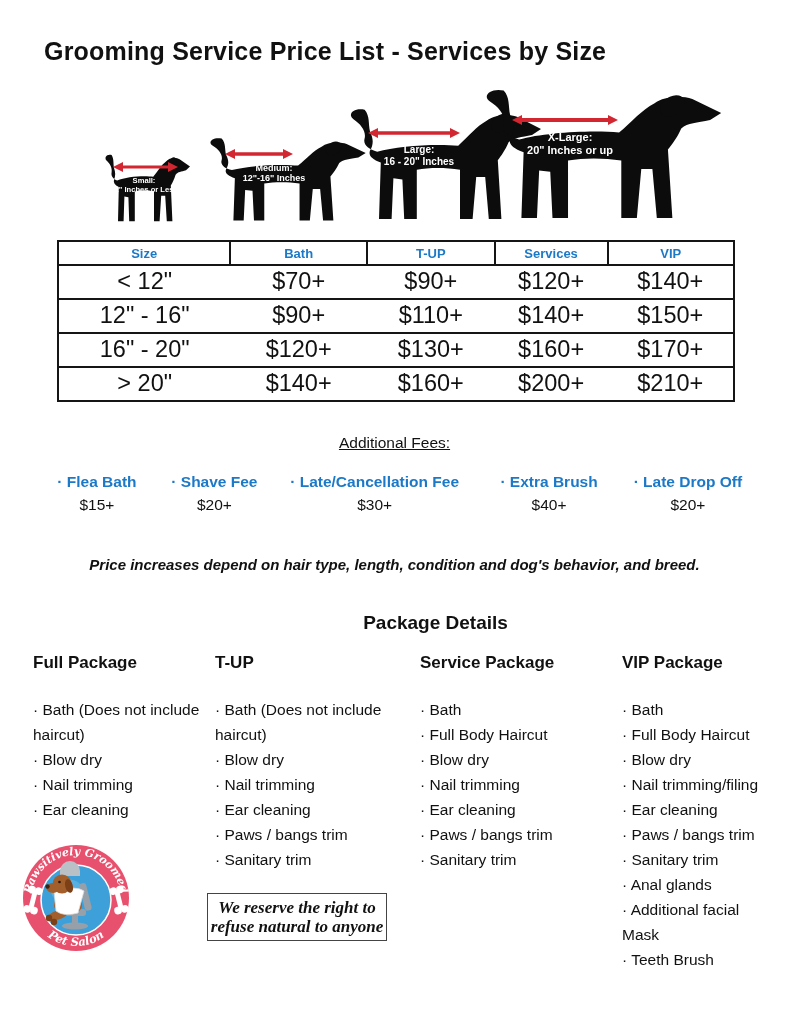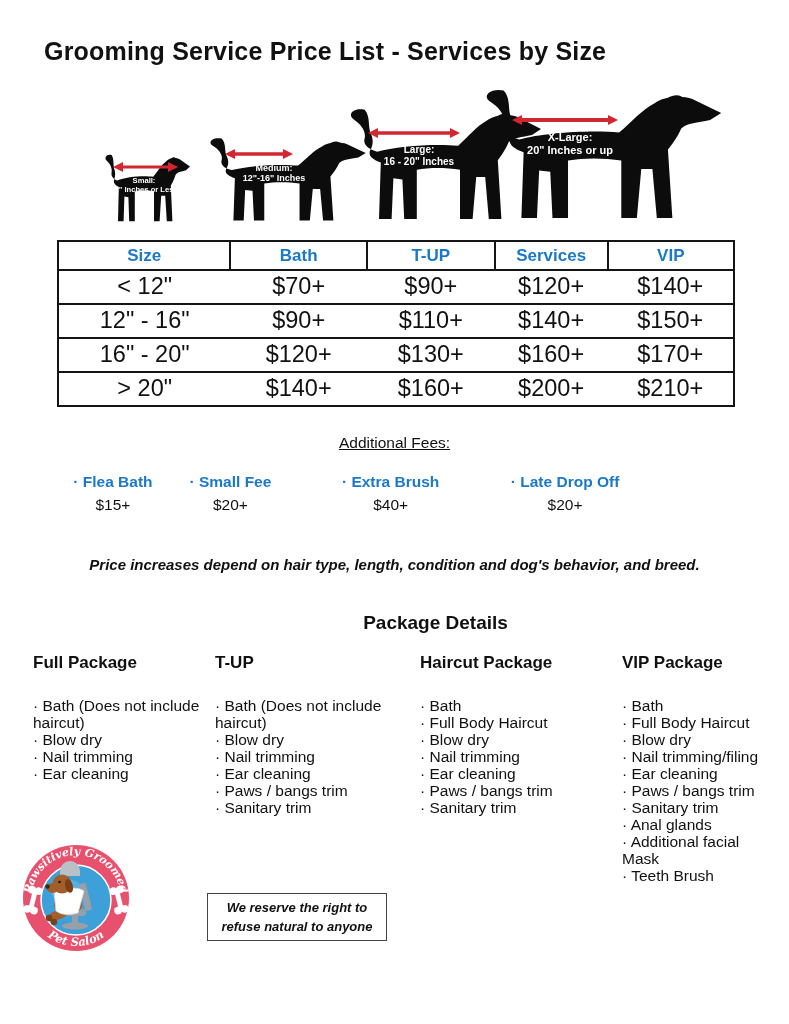--- a/index.html
+++ b/index.html
@@ -7,60 +7,60 @@
         font-family:"Liberation Sans","DejaVu Sans",sans-serif;color:#111;}
 
   .title{position:absolute;top:37px;left:0;width:100%;text-align:left;
          font-size:25px;font-weight:bold;letter-spacing:.2px;margin-left:44px;}
 
   .dog-banner{position:absolute;top:80px;left:0;width:789px;height:160px;}
 
   
   .price-table{position:absolute;left:57px;top:240px;width:678px;
                border-collapse:collapse;table-layout:fixed;border:2px solid #151515;}
-  .price-table th{color:#1b79c8;font-size:17px;font-weight:bold;text-align:center;
+  .price-table th{color:#1b79c8;font-size:13px;font-weight:bold;text-align:center;
                   padding:4px 0 3px;border:2px solid #151515;border-top:none;}
   .price-table td{font-size:23.5px;text-align:center;padding:2px 0 3px;
                   border-bottom:2.2px solid #151515;}
   .price-table tr:last-child td{border-bottom:none;}
 
   .fees-heading{position:absolute;top:434px;left:0;width:100%;text-align:center;
                 font-size:15.5px;text-decoration:underline;}
-  .fees-row{position:absolute;top:473px;left:56px;width:712px;display:flex;}
+  .fees-row{position:absolute;top:473px;left:40px;width:712px;display:flex;}
   .fee{text-align:center;}
   .fee:nth-child(1){width:16%;}
   .fee:nth-child(2){width:17%;}
   .fee:nth-child(3){width:28%;}
   .fee:nth-child(4){width:21%;}
   .fee:nth-child(5){width:18%;}
   .fee-name{color:#1b79c8;font-weight:bold;font-size:15.5px;white-space:nowrap;}
   .fee-name::before{content:"·  ";}
   .fee-price{font-size:15.5px;margin-top:5px;}
 
   .price-note{position:absolute;top:556px;left:0;width:100%;text-align:center;
               font-size:15px;font-weight:bold;font-style:italic;}
 
   .pkg-heading{position:absolute;top:612px;left:0;width:100%;text-align:center;
                font-size:19px;font-weight:bold;margin-left:41px;}
 
   .packages{position:absolute;left:33px;top:653px;display:grid;
             grid-template-columns:182px 205px 202px 160px;}
   .pkg h3{margin:0;font-size:17px;font-weight:bold;}
-  .pkg ul{list-style:none;margin:24px 0 0;padding:0;font-size:15.5px;line-height:17px;}
+  .pkg ul{list-style:none;margin:24px 0 0;padding:0;font-size:15.5px;line-height:25px;}
   .pkg li::before{content:"· ";}
   .pkg-1 ul{width:168px;}
   .pkg-2 ul{width:168px;}
   .pkg-3 ul{width:190px;}
   .pkg-4 ul{width:152px;}
 
   .logo{position:absolute;left:20px;top:841px;width:112px;height:114px;}
 
   .disclaimer{position:absolute;left:207px;top:893px;width:174px;border:1.5px solid #444;
-              font-family:Liberation Sans, sans-serif;font-weight:bold;font-style:italic;
-              font-size:13px;line-height:19px;text-align:center;padding:4px 2px;background:#fff;}
+              font-family:Liberation Serif, serif;font-weight:bold;font-style:italic;
+              font-size:17px;line-height:19px;text-align:center;padding:4px 2px;background:#fff;}
 
   .footer-note{position:absolute;top:951px;left:0;width:100%;text-align:center;
                font-size:14.8px;text-decoration:underline;}
 
   .dog-label{fill:#fff;font-weight:bold;text-anchor:middle;font-family:"Liberation Sans",sans-serif;}
 </style>
 </head>
 <body>
 
 <div class="page">
@@ -169,22 +169,26 @@
     </tbody>
   </table>
 
   <div class="fees-heading">Additional Fees:</div>
   <div class="fees-row">
     <div class="fee">
       <div class="fee-name">Flea Bath</div>
       <div class="fee-price">$15+</div>
     </div>
     <div class="fee">
-      <div class="fee-name">Small Fee</div>
+      <div class="fee-name">Shave Fee</div>
       <div class="fee-price">$20+</div>
+    </div>
+    <div class="fee">
+      <div class="fee-name">Late/Cancellation Fee</div>
+      <div class="fee-price">$30+</div>
     </div>
     <div class="fee">
       <div class="fee-name">Extra Brush</div>
       <div class="fee-price">$40+</div>
     </div>
     <div class="fee">
       <div class="fee-name">Late Drop Off</div>
       <div class="fee-price">$20+</div>
     </div>
   </div>
@@ -207,21 +211,21 @@
       <ul>
         <li>Bath (Does not include haircut)</li>
         <li>Blow dry</li>
         <li>Nail trimming</li>
         <li>Ear cleaning</li>
         <li>Paws / bangs trim</li>
         <li>Sanitary trim</li>
       </ul>
     </div>
     <div class="pkg pkg-3">
-      <h3>Haircut Package</h3>
+      <h3>Service Package</h3>
       <ul>
         <li>Bath</li>
         <li>Full Body Haircut</li>
         <li>Blow dry</li>
         <li>Nail trimming</li>
         <li>Ear cleaning</li>
         <li>Paws / bangs trim</li>
         <li>Sanitary trim</li>
       </ul>
     </div>

